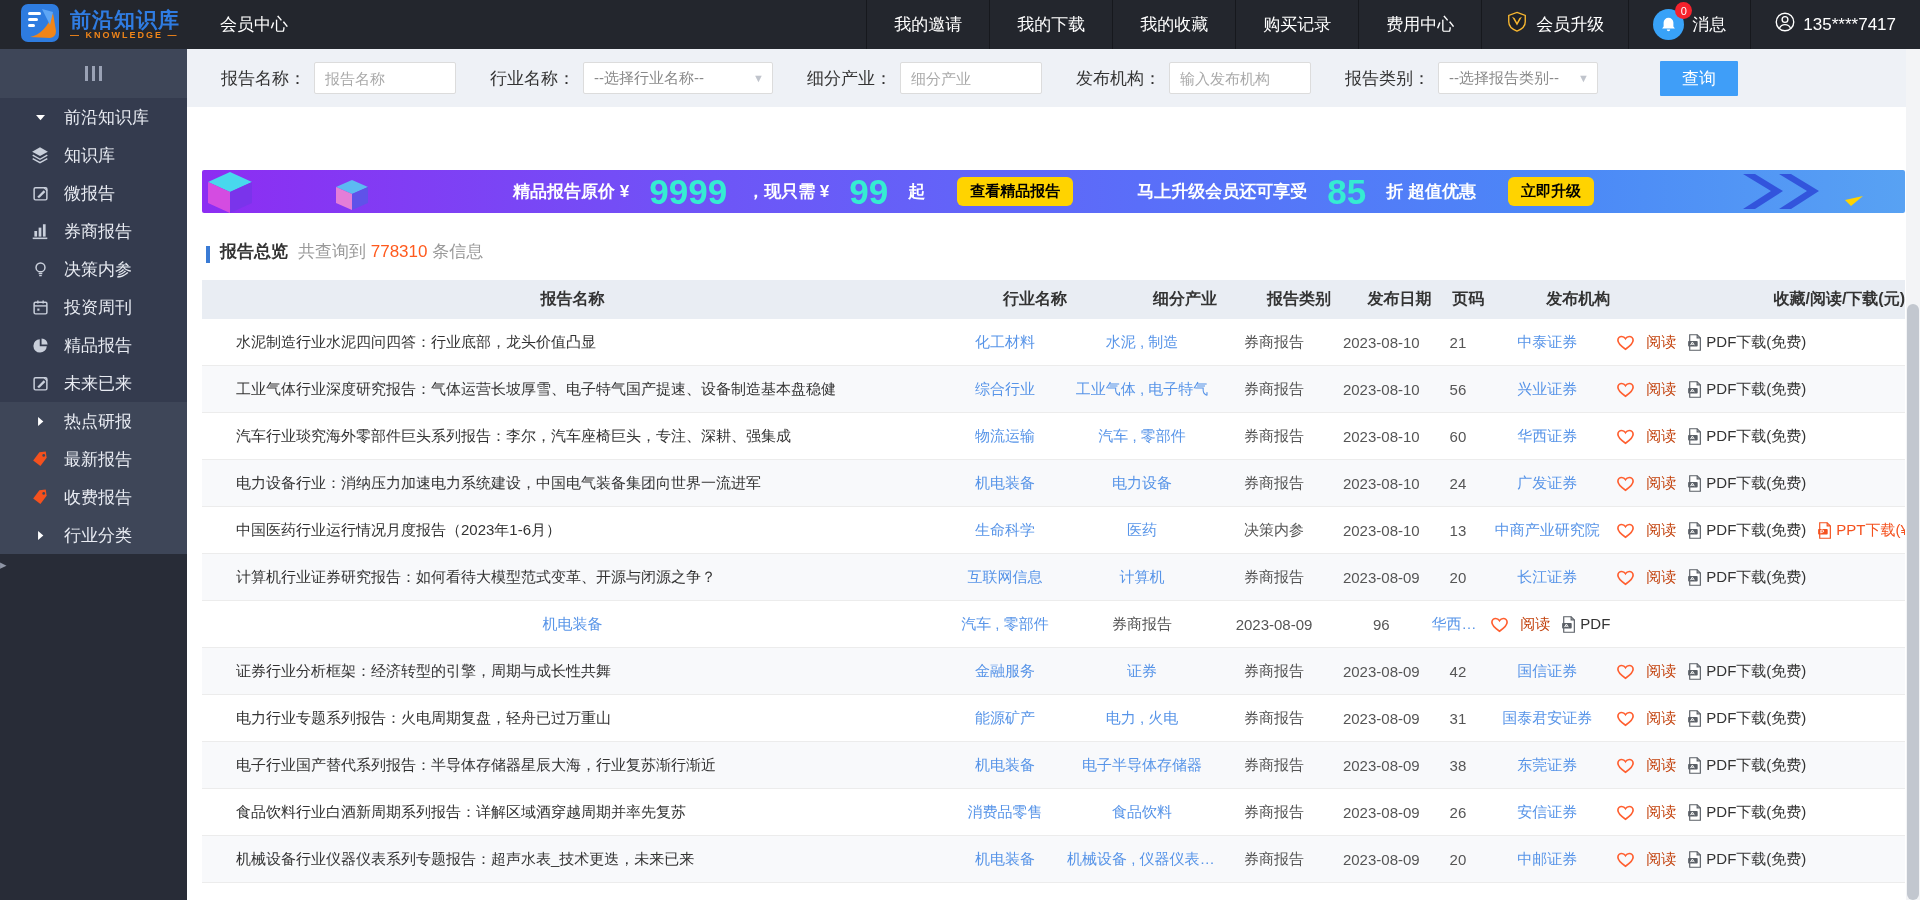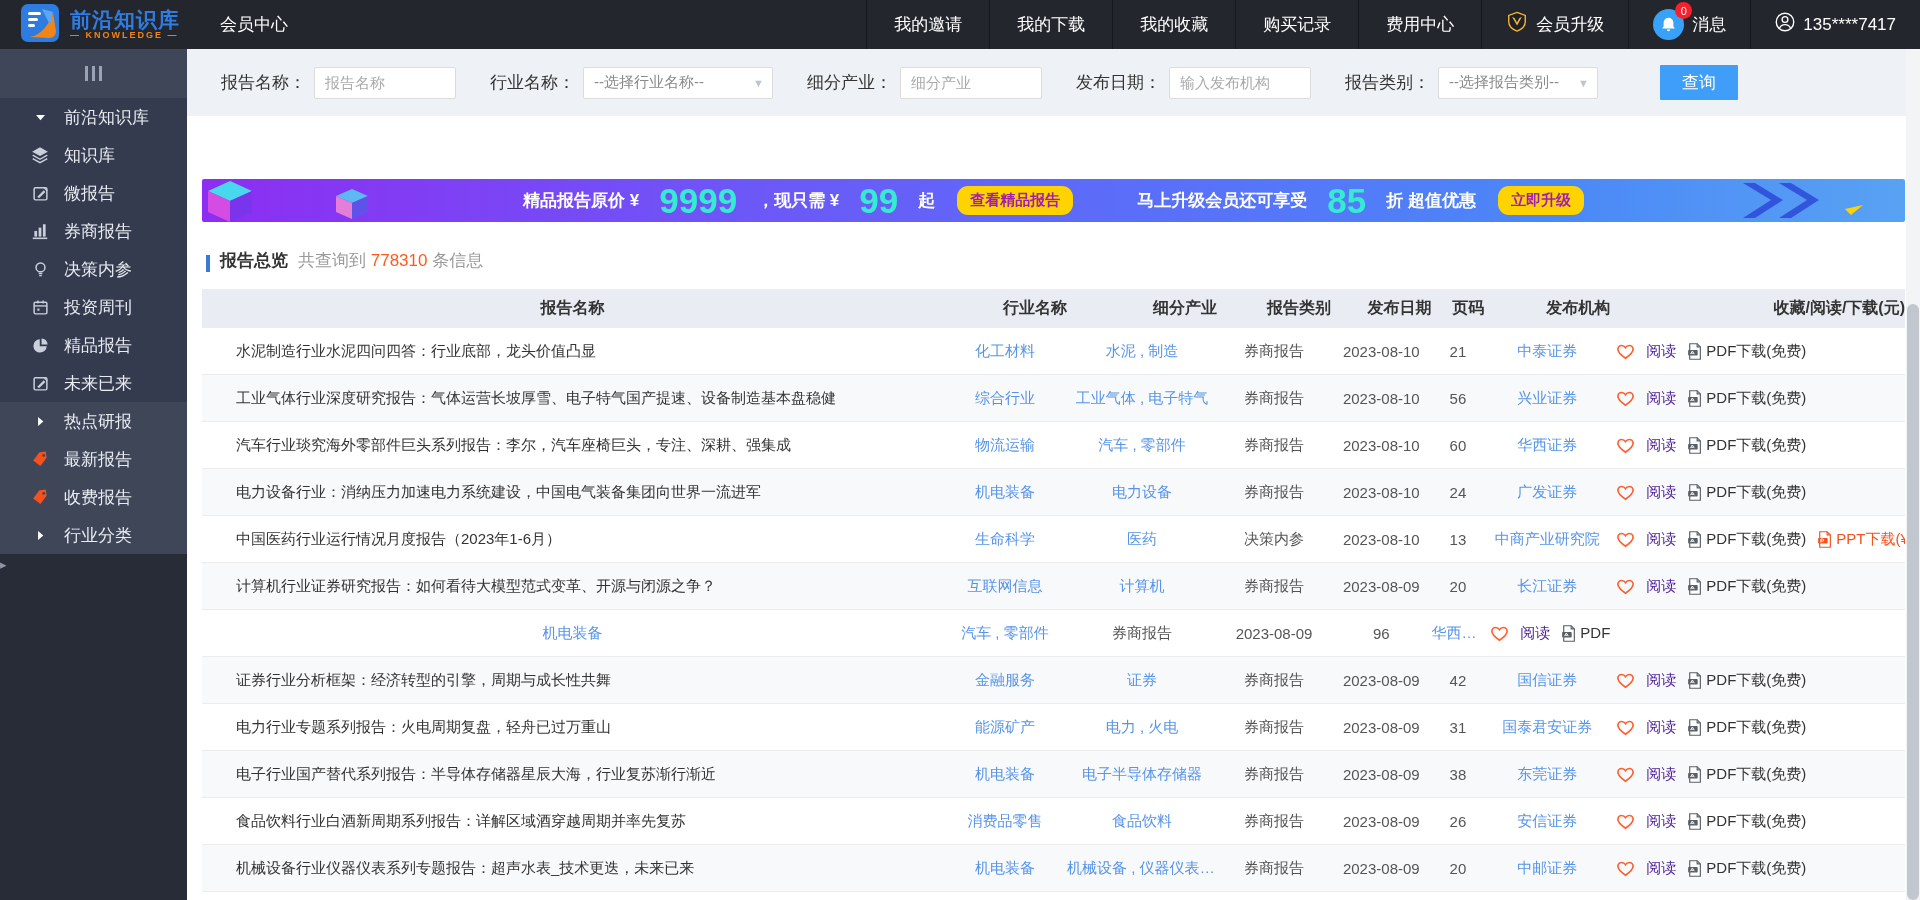--- a/index.html
+++ b/index.html
@@ -25,61 +25,61 @@
   .sidebar { width:187px; background:#282c37; display:flex; flex-direction:column; flex-shrink:0; position:relative; }
   .sb-toggle { height:49px; background:#3e4658; display:flex; align-items:center; justify-content:center; gap:4px; cursor:pointer; }
   .sb-toggle i { width:3px; height:15px; background:#9aa2b5; display:block; }
   .sb-menu { list-style:none; }
   .sb-menu li { height:38px; display:flex; align-items:center; background:#3e4658; color:#e8ebf2; font-size:17px; cursor:pointer; }
   .sb-menu li.open-zone { background:#343b4e; }
   .sb-icon { width:20px; margin:0 14px 0 30px; display:flex; align-items:center; justify-content:center; flex-shrink:0; }
   .sb-collapse { position:absolute; left:0; top:508px; color:#8f96a6; font-size:13px; cursor:pointer; }
 
   main { flex:1; background:#fff; display:flex; flex-direction:column; min-width:0; }
-  .filter-bar { height:67px; background:#eef1f6; display:flex; align-items:center; padding-left:34px; gap:34px; flex-shrink:0; }
+  .filter-bar { height:58px; background:#eef1f6; display:flex; align-items:center; padding-left:34px; gap:34px; flex-shrink:0; }
   .fgroup { display:flex; align-items:center; gap:8px; font-size:17px; color:#333; }
   .fgroup input { width:142px; height:32px; border:1px solid #dcdcdc; border-radius:2px; padding:0 10px; font-size:15px; color:#333; background:#fff; outline:none; }
   .fgroup input::placeholder { color:#aaa; }
   .fselect { height:32px; border:1px solid #dcdcdc; border-radius:2px; background:#fff; display:flex; align-items:center; justify-content:space-between; padding:0 8px 0 10px; font-size:15px; color:#8a8a8a; cursor:pointer; }
   .fselect.w-lg { width:190px; }
   .fselect.w-md { width:160px; }
   .fselect .arrow { color:#c0c4cc; font-size:11px; }
   .search-btn { width:78px; height:35px; background:#3f9ef8; color:#fff; border:none; border-radius:1px; font-size:17px; cursor:pointer; margin-left:28px; }
 
   .content { padding:0 15px; }
   
   .banner { margin-top:63px; height:43px; border-radius:2px; position:relative; overflow:hidden;
             background:linear-gradient(90deg,#8d2df2 0%,#6e55f7 30%,#5a6ef9 55%,#4b88f7 80%,#58a2f3 100%);
             display:flex; align-items:center; justify-content:center; gap:64px; color:#fff; }
   .bn-deco { position:absolute; top:0; height:100%; pointer-events:none; }
   .bn-deco.left { left:0; } .bn-deco.right { right:0; }
   .bn-group { display:flex; align-items:center; gap:6px; font-size:17px; font-weight:bold; white-space:nowrap; z-index:1; }
   .bn-num { font-size:35px; font-weight:bold; color:#35ecd2; line-height:1; margin:0 14px; }
-  .bn-btn { background:#ffd300; color:#a21caf; font-size:15px; font-weight:bold; border:none; border-radius:11px; padding:5px 13px; margin-left:16px; cursor:pointer; white-space:nowrap; }
+  .bn-btn { background:#ffd300; color:#000000; font-size:15px; font-weight:bold; border:none; border-radius:6px; padding:5px 13px; margin-left:26px; cursor:pointer; white-space:nowrap; }
 
   
   .summary { margin-top:27px; display:flex; align-items:flex-end; gap:10px; padding-left:4px; }
   .summary .bar { width:4px; height:17px; background:#3a7bd5; }
   .summary .ttl { font-size:17px; font-weight:bold; color:#333; }
   .summary .sub { font-size:17px; color:#9a9a9a; }
   .summary .cnt { color:#ff5a1e; }
 
   
   .tbl { margin-top:17px; }
   .thead, .trow { display:grid; grid-template-columns:43.5% 7.3% 8.8% 6.7% 5.9% 3.1% 7.4% 1fr; align-items:center; }
   .thead { background:#e9edf3; height:39px; font-size:16px; font-weight:bold; color:#333; }
   .thead .hc { text-align:right; }
   .trow { height:47px; border-bottom:1px solid #ececec; background:#fff; font-size:15px; }
   .trow:nth-child(even) { background:#f8f9fb; }
   .c { text-align:center; color:#555; overflow:hidden; text-overflow:ellipsis; white-space:nowrap; }
   .c.name { text-align:left; padding-left:34px; color:#333; cursor:pointer; }
   .c.link { color:#5794e8; cursor:pointer; }
   .c.actions { display:flex; align-items:center; justify-content:flex-start; gap:11px; padding-left:6px; }
   .heart { display:flex; align-items:center; cursor:pointer; }
-  .read { color:#4c1d95; cursor:pointer; text-decoration:none; }
+  .read { color:#c2410c; cursor:pointer; text-decoration:none; }
   .dl { display:flex; align-items:center; gap:4px; color:#333; cursor:pointer; }
   .dl.ppt { color:#f4511e; }
   .dl em { font-style:normal; }
 
   
   .scrollbar { position:absolute; right:0; top:49px; width:14px; height:851px; background:#f3f4f6; }
   .scrollbar .thumb { position:absolute; left:1px; width:12px; top:255px; height:596px; background:#c2c7cf; border-radius:6px; }
 </style>
 </head>
 <body>
@@ -277,21 +277,21 @@
         <div class="fselect w-lg">
           <span>--选择行业名称--</span>
           <span class="arrow">▼</span>
         </div>
       </div>
       <div class="fgroup">
         <span>细分产业：</span>
         <input type="text" placeholder="细分产业" style="">
       </div>
       <div class="fgroup">
-        <span>发布日期：</span>
+        <span>发布机构：</span>
         <input type="text" placeholder="输入发布机构" style="">
       </div>
       <div class="fgroup">
         <span>报告类别：</span>
         <div class="fselect w-md">
           <span>--选择报告类别--</span>
           <span class="arrow">▼</span>
         </div>
       </div>
       <button class="search-btn">查询</button>

